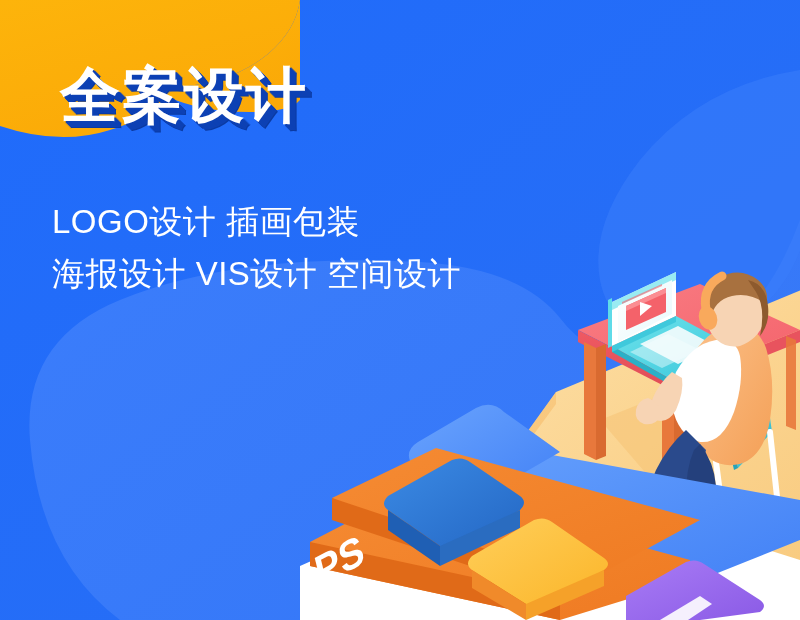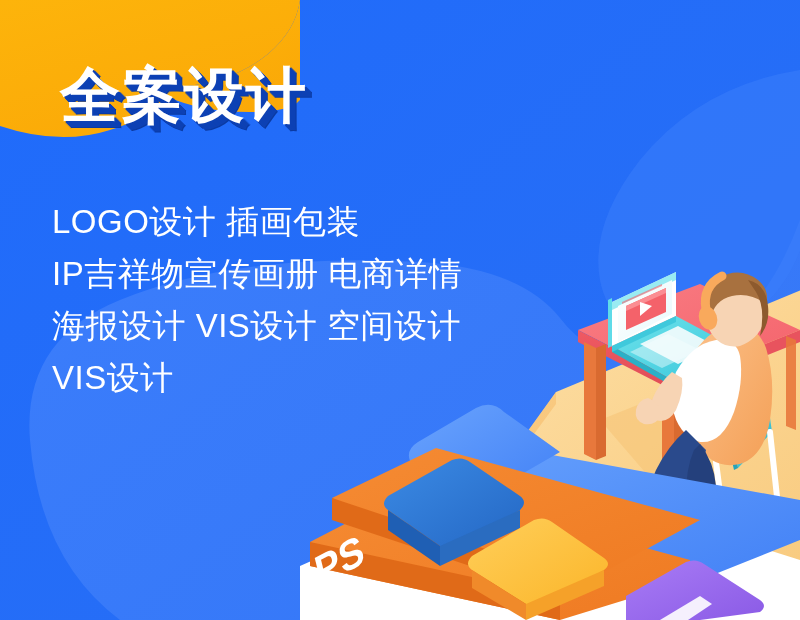--- a/index.html
+++ b/index.html
@@ -315,18 +315,16 @@
       </g>
     </svg>
   </div>
 
   <div id="title-block">
     <h1 id="poster-title">全案设计</h1>
   </div>
 
   <ul id="service-list">
     <li>LOGO设计 插画包装</li>
-    <li>IP吉祥物宣传画册  电商详情</li>
     <li>海报设计  VIS设计  空间设计</li>
-    <li>VIS设计</li>
   </ul>
 
 </div>
 
 </body></html>

